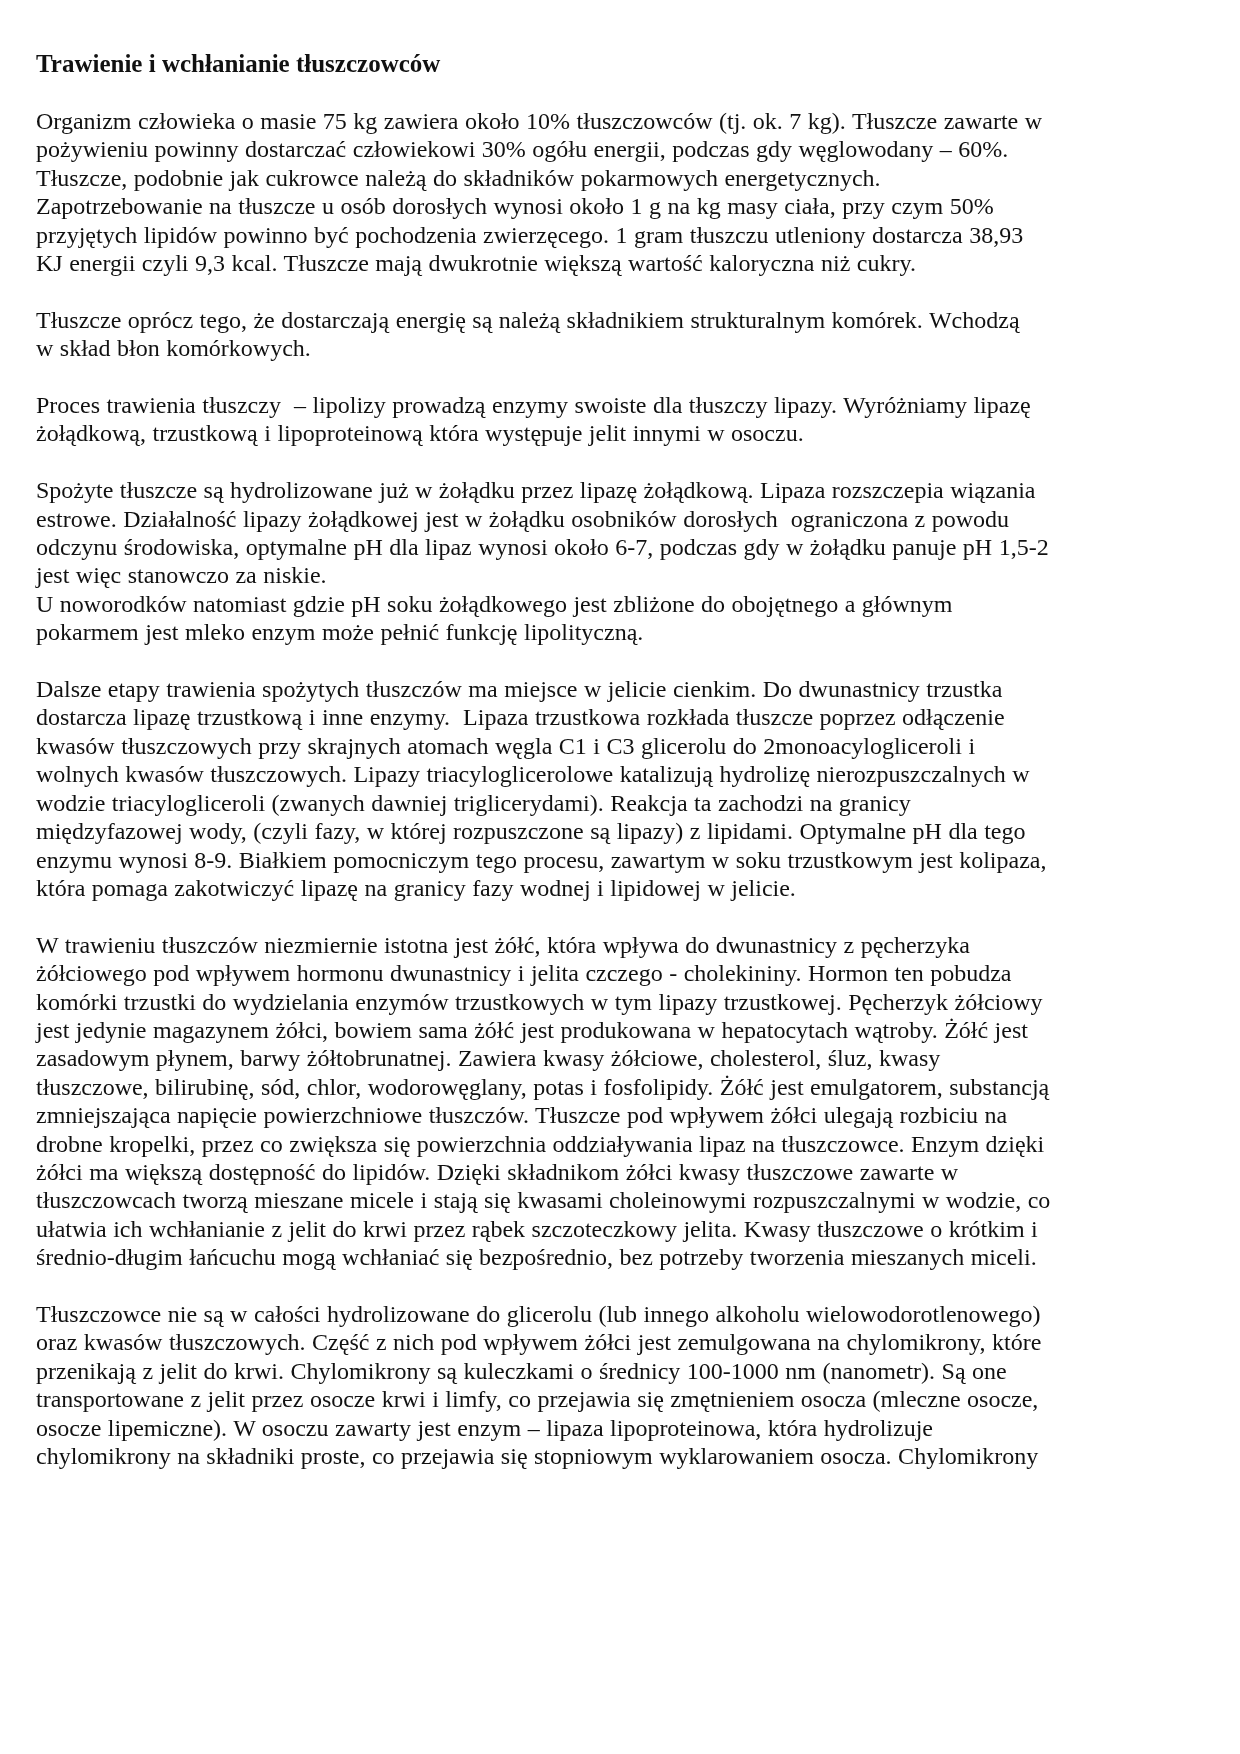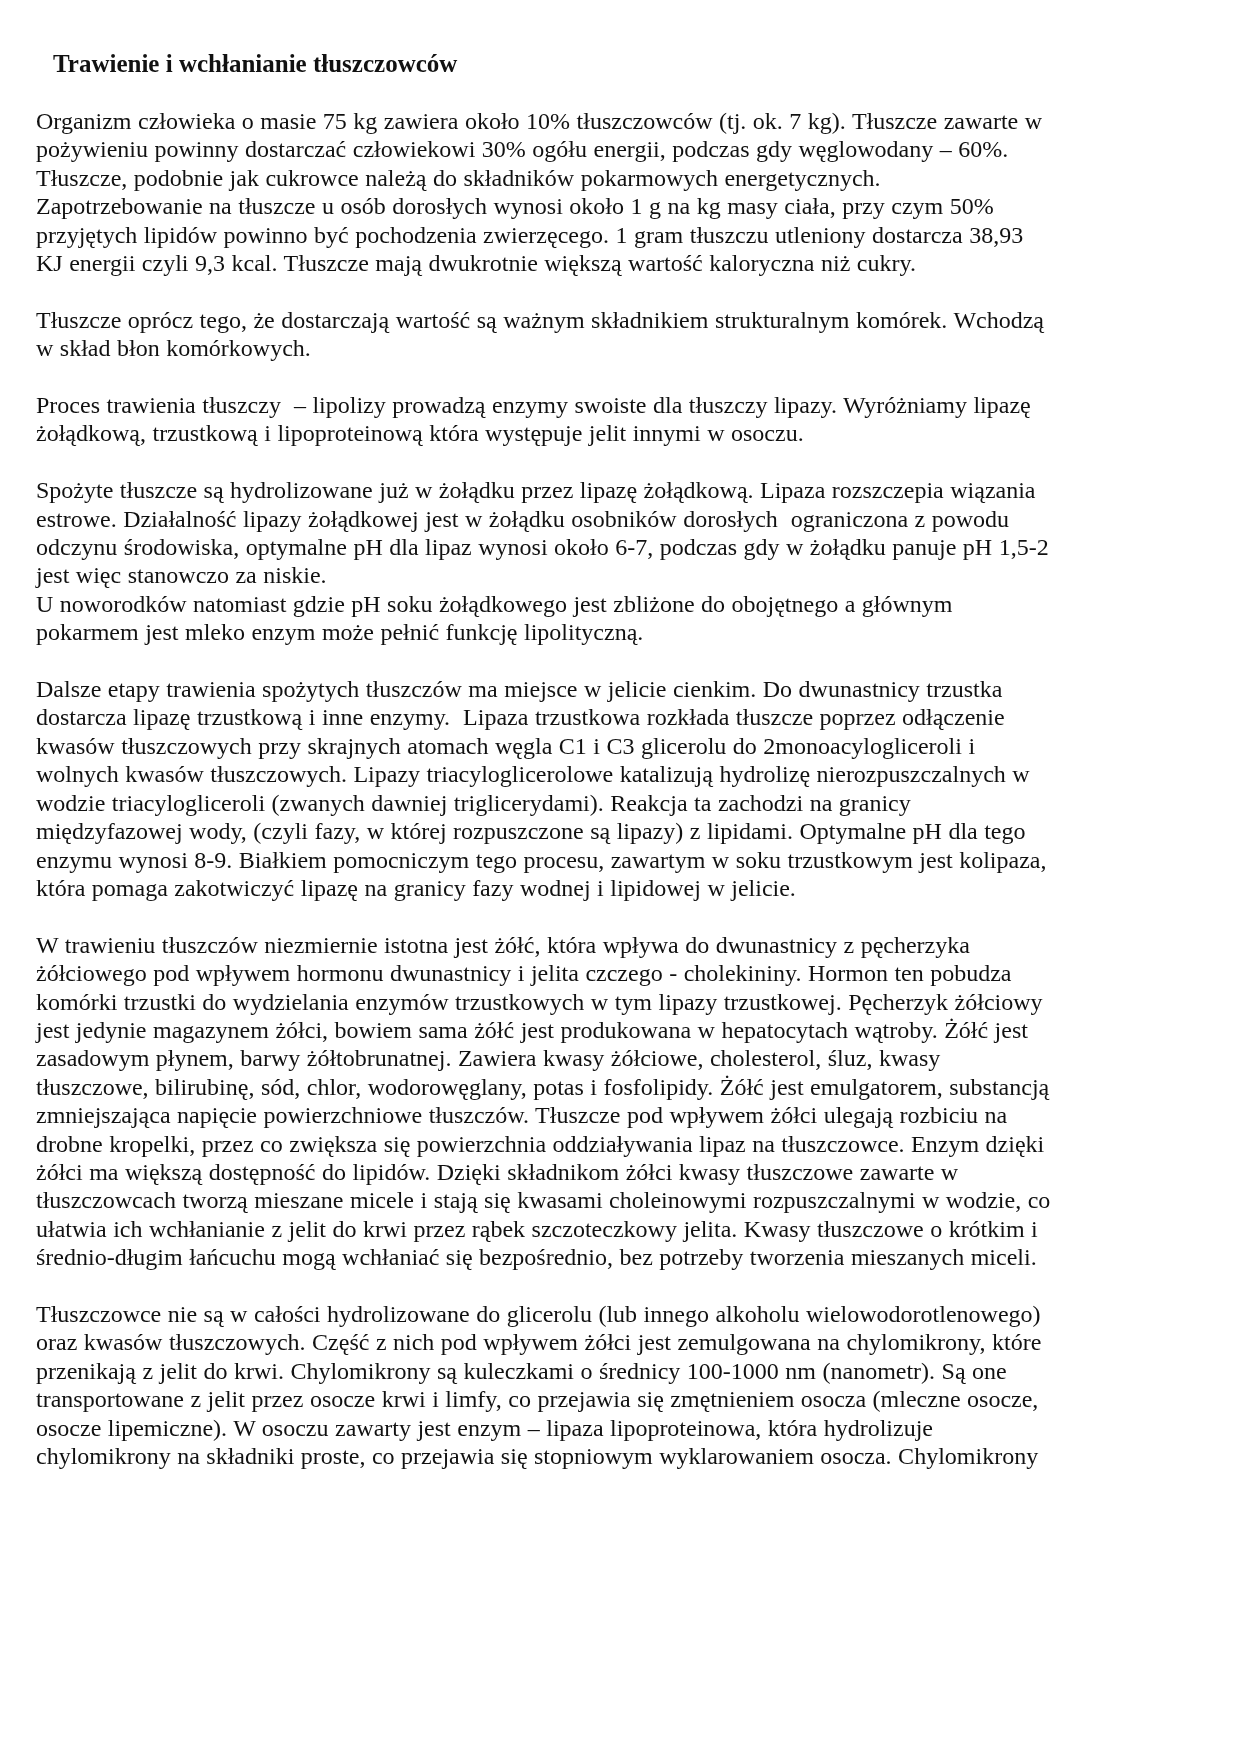--- a/index.html
+++ b/index.html
@@ -18,21 +18,21 @@
     box-sizing: border-box;
     width: 1240px;
     height: 1754px;
     padding: 48px 36px 0 36px;
     background: #ffffff;
   }
   .doc-title {
     font-size: 25px;
     font-weight: bold;
     line-height: 32px;
-    margin: 0 0 27px 17px;
+    margin: 0 0 27px 0;
     white-space: pre-wrap;
   }
   .para {
     font-size: 24px;
     line-height: 28.4px;
     margin: 0 0 28.4px 0;
     white-space: pre-wrap;
     word-spacing: 0.5px;
     font-family: Liberation Serif, serif;
   }
@@ -42,21 +42,21 @@
 
 <div class="page">
   <h1 class="doc-title">Trawienie i wchłanianie tłuszczowców</h1>
 
   <p class="para">Organizm człowieka o masie 75 kg zawiera około 10% tłuszczowców (tj. ok. 7 kg). Tłuszcze zawarte w
 pożywieniu powinny dostarczać człowiekowi 30% ogółu energii, podczas gdy węglowodany – 60%.
 Tłuszcze, podobnie jak cukrowce należą do składników pokarmowych energetycznych.
 Zapotrzebowanie na tłuszcze u osób dorosłych wynosi około 1 g na kg masy ciała, przy czym 50%
 przyjętych lipidów powinno być pochodzenia zwierzęcego. 1 gram tłuszczu utleniony dostarcza 38,93
 KJ energii czyli 9,3 kcal. Tłuszcze mają dwukrotnie większą wartość kaloryczna niż cukry.</p>
-  <p class="para">Tłuszcze oprócz tego, że dostarczają wartość są ważnym składnikiem strukturalnym komórek. Wchodzą
+  <p class="para">Tłuszcze oprócz tego, że dostarczają energię są należą składnikiem strukturalnym komórek. Wchodzą
 w skład błon komórkowych.</p>
   <p class="para">Proces trawienia tłuszczy  – lipolizy prowadzą enzymy swoiste dla tłuszczy lipazy. Wyróżniamy lipazę
 żołądkową, trzustkową i lipoproteinową która występuje jelit innymi w osoczu.</p>
   <p class="para">Spożyte tłuszcze są hydrolizowane już w żołądku przez lipazę żołądkową. Lipaza rozszczepia wiązania
 estrowe. Działalność lipazy żołądkowej jest w żołądku osobników dorosłych  ograniczona z powodu
 odczynu środowiska, optymalne pH dla lipaz wynosi około 6-7, podczas gdy w żołądku panuje pH 1,5-2
 jest więc stanowczo za niskie.
 U noworodków natomiast gdzie pH soku żołądkowego jest zbliżone do obojętnego a głównym
 pokarmem jest mleko enzym może pełnić funkcję lipolityczną.</p>
   <p class="para">Dalsze etapy trawienia spożytych tłuszczów ma miejsce w jelicie cienkim. Do dwunastnicy trzustka

